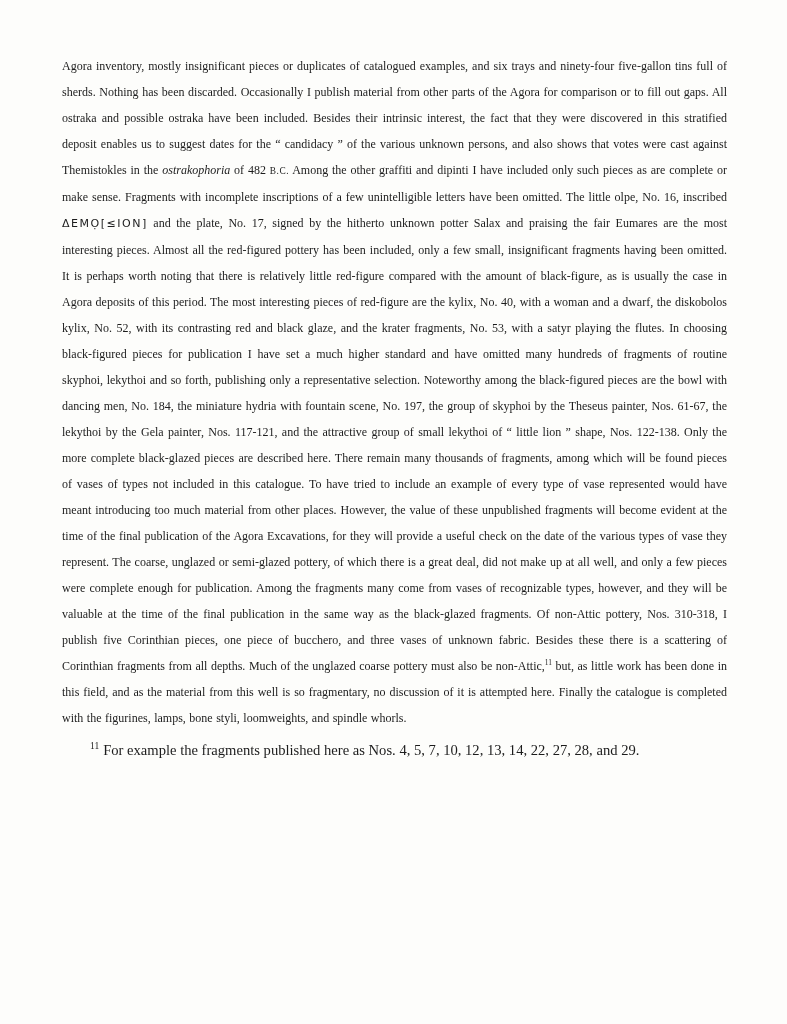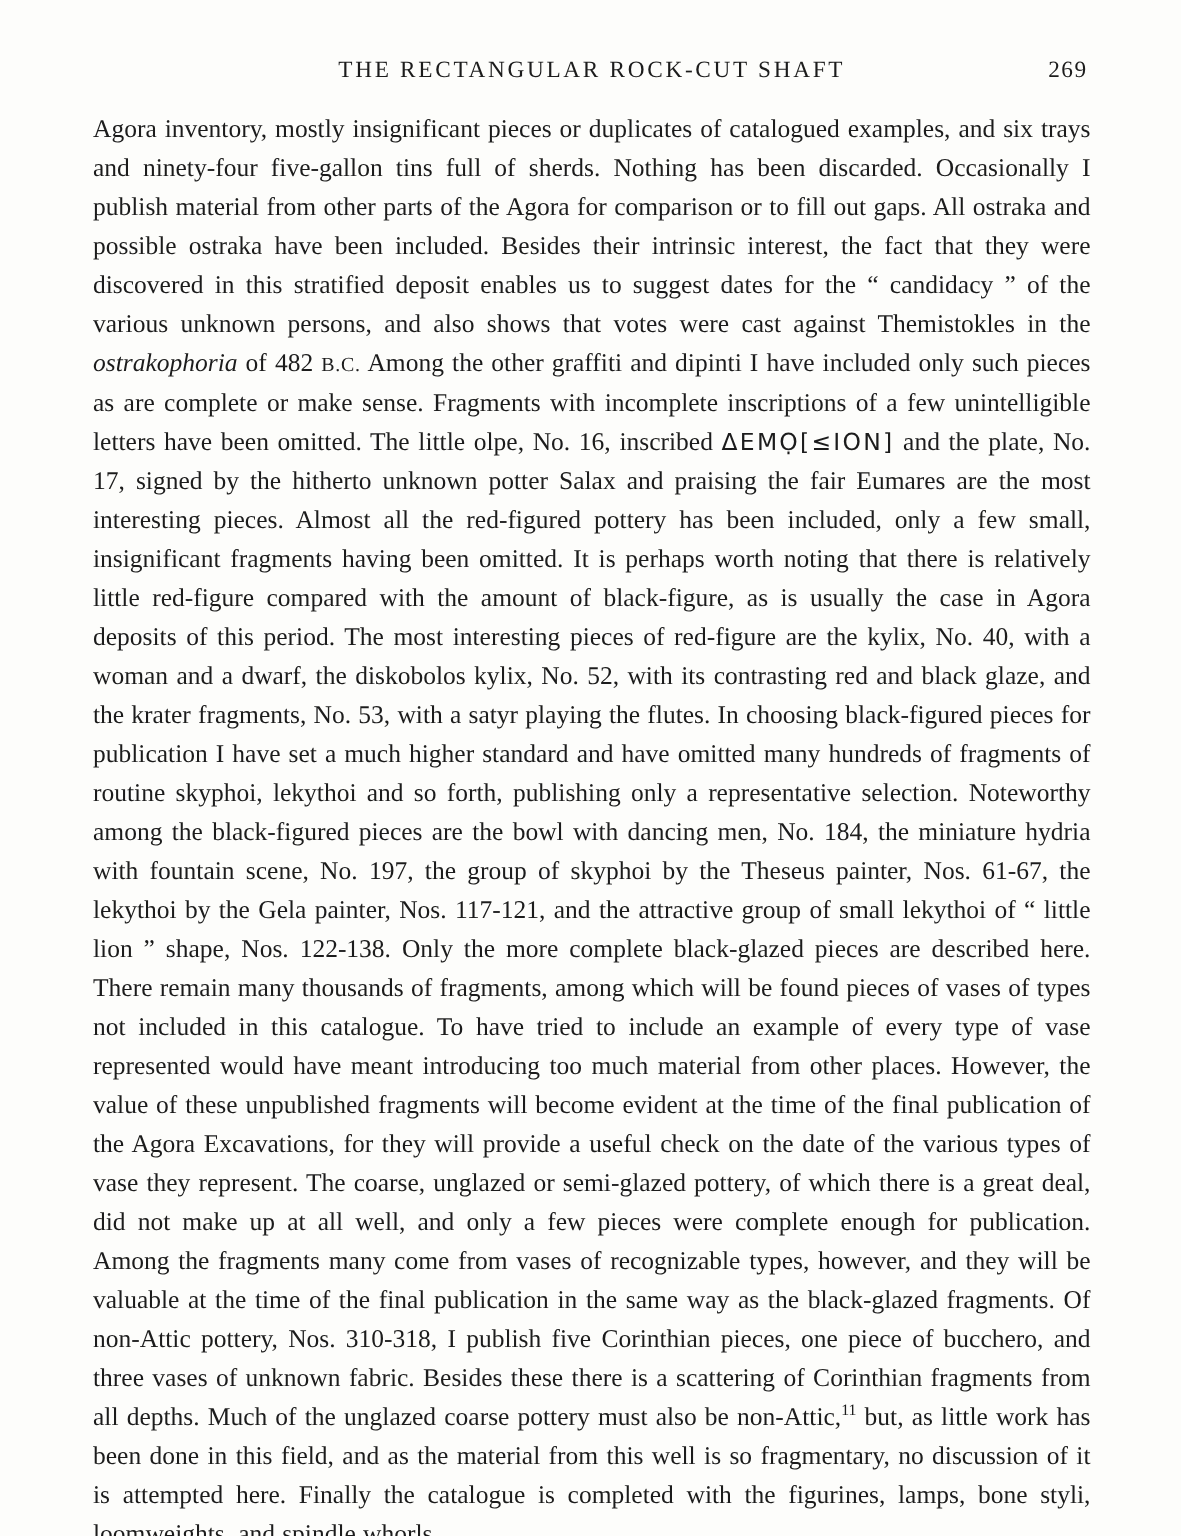--- a/index.html
+++ b/index.html
@@ -30,21 +30,21 @@
   }
   .page-number {
     position: absolute;
     right: 2px;
     top: 0;
     font-size: 15.5px;
     letter-spacing: 1px;
   }
   .body-paragraph {
     margin: 15px 0 0 0;
-    font-size: 17px;
+    font-size: 12px;
     line-height: 26px;
     text-align: justify;
     word-spacing: 0.5px;
   }
   .seg-text { }
   .seg-italic { font-style: italic; }
   .seg-smallcaps {
     font-size: 0.78em;
     letter-spacing: 0.5px;
   }
@@ -68,24 +68,20 @@
     font-size: 0.65em;
     line-height: 0;
     margin-right: 4px;
   }
 </style>
 </head>
 <body>
 
 <div class="page">
 
-  <div class="page-header">
-    <div class="running-head">THE RECTANGULAR ROCK-CUT SHAFT</div>
-    <div class="page-number">269</div>
-  </div>
 
   <p class="body-paragraph"><span class="seg-text">Agora inventory, mostly insignificant pieces or duplicates of catalogued examples, and six trays and ninety-four five-gallon tins full of sherds. Nothing has been discarded. Occasionally I publish material from other parts of the Agora for comparison or to fill out gaps. All ostraka and possible ostraka have been included. Besides their intrinsic interest, the fact that they were discovered in this stratified deposit enables us to suggest dates for the “ candidacy ” of the various unknown persons, and also shows that votes were cast against Themistokles in the </span><span class="seg-italic">ostrakophoria</span><span class="seg-text"> of 482 </span><span class="seg-smallcaps">B.C.</span><span class="seg-text"> Among the other graffiti and dipinti I have included only such pieces as are complete or make sense. Fragments with incomplete inscriptions of a few unintelligible letters have been omitted. The little olpe, No. 16, inscribed </span><span class="seg-greek">ΔEMỌ[≤ION]</span><span class="seg-text"> and the plate, No. 17, signed by the hitherto unknown potter Salax and praising the fair Eumares are the most interesting pieces. Almost all the red-figured pottery has been included, only a few small, insignificant fragments having been omitted. It is perhaps worth noting that there is relatively little red-figure compared with the amount of black-figure, as is usually the case in Agora deposits of this period. The most interesting pieces of red-figure are the kylix, No. 40, with a woman and a dwarf, the diskobolos kylix, No. 52, with its contrasting red and black glaze, and the krater fragments, No. 53, with a satyr playing the flutes. In choosing black-figured pieces for publication I have set a much higher standard and have omitted many hundreds of fragments of routine skyphoi, lekythoi and so forth, publishing only a representative selection. Noteworthy among the black-figured pieces are the bowl with dancing men, No. 184, the miniature hydria with fountain scene, No. 197, the group of skyphoi by the Theseus painter, Nos. 61-67, the lekythoi by the Gela painter, Nos. 117-121, and the attractive group of small lekythoi of “ little lion ” shape, Nos. 122-138. Only the more complete black-glazed pieces are described here. There remain many thousands of fragments, among which will be found pieces of vases of types not included in this catalogue. To have tried to include an example of every type of vase represented would have meant introducing too much material from other places. However, the value of these unpublished fragments will become evident at the time of the final publication of the Agora Excavations, for they will provide a useful check on the date of the various types of vase they represent. The coarse, unglazed or semi-glazed pottery, of which there is a great deal, did not make up at all well, and only a few pieces were complete enough for publication. Among the fragments many come from vases of recognizable types, however, and they will be valuable at the time of the final publication in the same way as the black-glazed fragments. Of non-Attic pottery, Nos. 310-318, I publish five Corinthian pieces, one piece of bucchero, and three vases of unknown fabric. Besides these there is a scattering of Corinthian fragments from all depths. Much of the unglazed coarse pottery must also be non-Attic,</span><sup class="seg-sup">11</sup><span class="seg-text"> but, as little work has been done in this field, and as the material from this well is so fragmentary, no discussion of it is attempted here. Finally the catalogue is completed with the figurines, lamps, bone styli, loomweights, and spindle whorls.</span></p>
 
   <div class="footnote">
     <sup>11</sup><span>For example the fragments published here as Nos. 4, 5, 7, 10, 12, 13, 14, 22, 27, 28, and 29.</span>
   </div>
 
 </div>
 
 </body></html>

